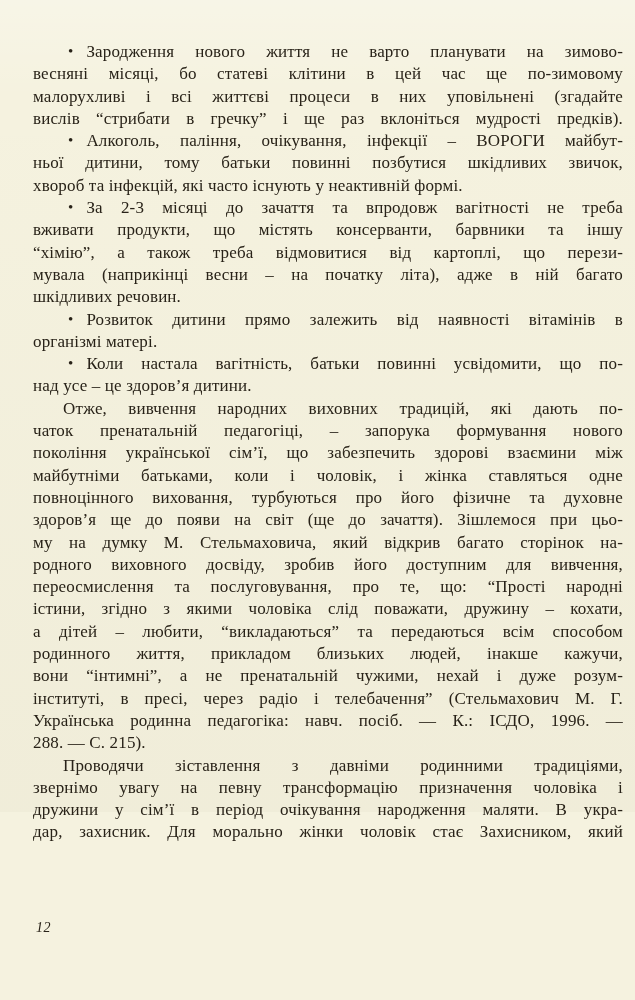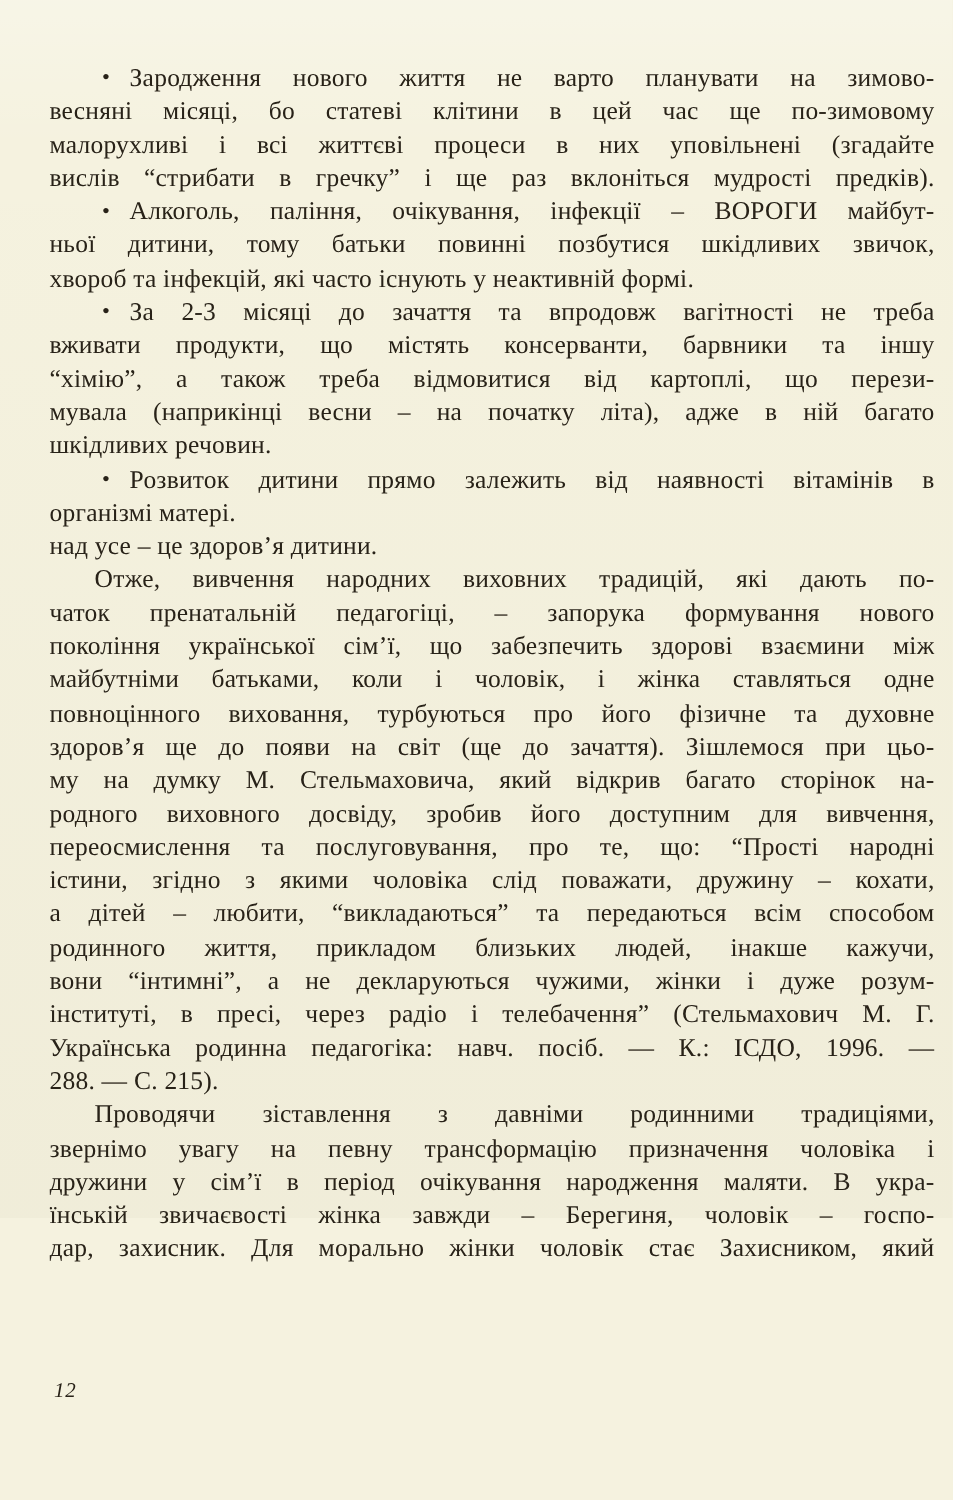--- a/index.html
+++ b/index.html
@@ -88,42 +88,42 @@
         <div class="line">вживати продукти, що містять консерванти, барвники та іншу</div>
         <div class="line">“хімію”, а також треба відмовитися від картоплі, що перези-</div>
         <div class="line">мувала (наприкінці весни – на початку літа), адже в ній багато</div>
         <div class="line no-justify">шкідливих речовин.</div>
       </div>
       <div class="para">
         <div class="line bullet-first"><span class="bullet">•</span><span>Розвиток дитини прямо залежить від наявності вітамінів в</span></div>
         <div class="line no-justify">організмі матері.</div>
       </div>
       <div class="para">
+        <div class="line bullet-first"><span class="bullet">•</span><span>Коли настала вагітність, батьки повинні усвідомити, що по-</span></div>
         <div class="line no-justify">над усе – це здоров’я дитини.</div>
       </div>
       <div class="para">
         <div class="line indent-first">Отже, вивчення народних виховних традицій, які дають по-</div>
         <div class="line">чаток пренатальній педагогіці, – запорука формування нового</div>
         <div class="line">покоління української сім’ї, що забезпечить здорові взаємини між</div>
         <div class="line">майбутніми батьками, коли і чоловік, і жінка ставляться одне</div>
         <div class="line">повноцінного виховання, турбуються про його фізичне та духовне</div>
         <div class="line">здоров’я ще до появи на світ (ще до зачаття). Зішлемося при цьо-</div>
         <div class="line">му на думку М. Стельмаховича, який відкрив багато сторінок на-</div>
         <div class="line">родного виховного досвіду, зробив його доступним для вивчення,</div>
         <div class="line">переосмислення та послуговування, про те, що: “Прості народні</div>
         <div class="line">істини, згідно з якими чоловіка слід поважати, дружину – кохати,</div>
         <div class="line">а дітей – любити, “викладаються” та передаються всім способом</div>
         <div class="line">родинного життя, прикладом близьких людей, інакше кажучи,</div>
-        <div class="line">вони “інтимні”, а не декларуються чужими, жінки і дуже розум-</div>
+        <div class="line">вони “інтимні”, а не пренатальній чужими, нехай і дуже розум-</div>
         <div class="line">інституті, в пресі, через радіо і телебачення” (Стельмахович М. Г.</div>
         <div class="line">Українська родинна педагогіка: навч. посіб. — К.: ІСДО, 1996. —</div>
         <div class="line no-justify">288. — С. 215).</div>
       </div>
       <div class="para">
         <div class="line indent-first">Проводячи зіставлення з давніми родинними традиціями,</div>
         <div class="line">звернімо увагу на певну трансформацію призначення чоловіка і</div>
         <div class="line">дружини у сім’ї в період очікування народження маляти. В укра-</div>
-        <div class="line">їнській звичаєвості жінка завжди – Берегиня, чоловік – госпо-</div>
         <div class="line">дар, захисник. Для морально жінки чоловік стає Захисником, який</div>
       </div>
     </div>
   <div class="page-number">12</div>
 </div>
 
 </body></html>

